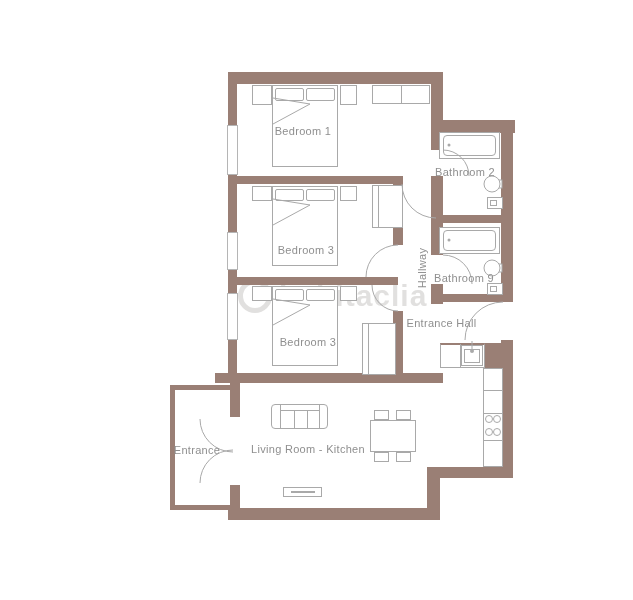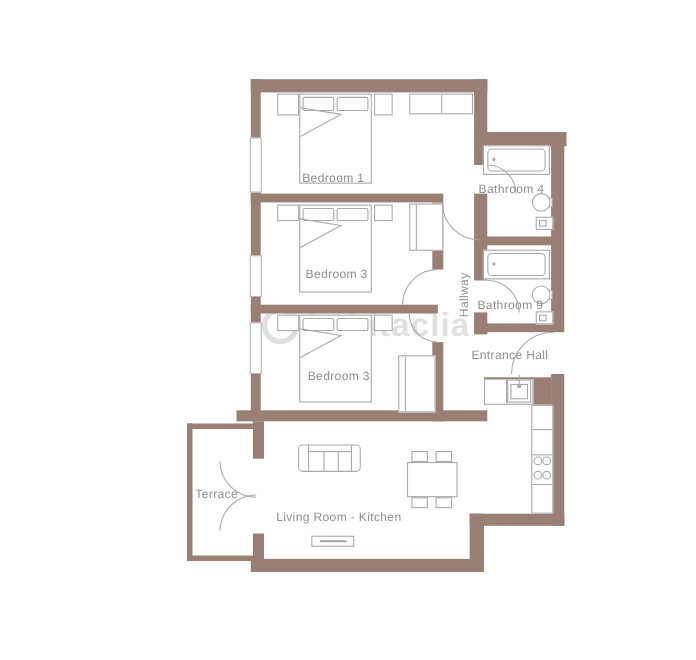--- a/index.html
+++ b/index.html
@@ -144,23 +144,23 @@
       <circle cx="489" cy="432" r="3.5" fill="#ffffff"></circle>
       <circle cx="497" cy="432" r="3.5" fill="#ffffff"></circle>
     </g>
     <g fill="#a9a9a9" stroke="none">
       <circle cx="449" cy="145" r="1.5"></circle>
       <circle cx="449" cy="240" r="1.5"></circle>
       <circle cx="472" cy="351" r="2"></circle>
     </g>
   </svg>
 
-  <div class="label" style="left:253px;top:156px;width:100px">Bedroom 1</div>
+  <div class="label" style="left:253px;top:125px;width:100px">Bedroom 1</div>
   <div class="label" style="left:256px;top:244px;width:100px">Bedroom 3</div>
   <div class="label" style="left:258px;top:336px;width:100px">Bedroom 3</div>
-  <div class="label" style="left:425px;top:166px;width:80px">Bathroom 4</div>
+  <div class="label" style="left:425px;top:166px;width:80px">Bathroom 2</div>
   <div class="label" style="left:424px;top:272px;width:80px">Bathroom 9</div>
   <div class="label vert" style="left:392px;top:262px;width:60px">Hallway</div>
-  <div class="label" style="left:416px;top:317px;width:95px">Entrance Hall</div>
-  <div class="label" style="left:167px;top:444px;width:60px">Terrace</div>
-  <div class="label" style="left:248px;top:465px;width:120px">Living Room - Kitchen</div>
+  <div class="label" style="left:394px;top:317px;width:95px">Entrance Hall</div>
+  <div class="label" style="left:167px;top:444px;width:60px">Entrance</div>
+  <div class="label" style="left:248px;top:443px;width:120px">Living Room - Kitchen</div>
 
 </div>
 
 </body></html>

